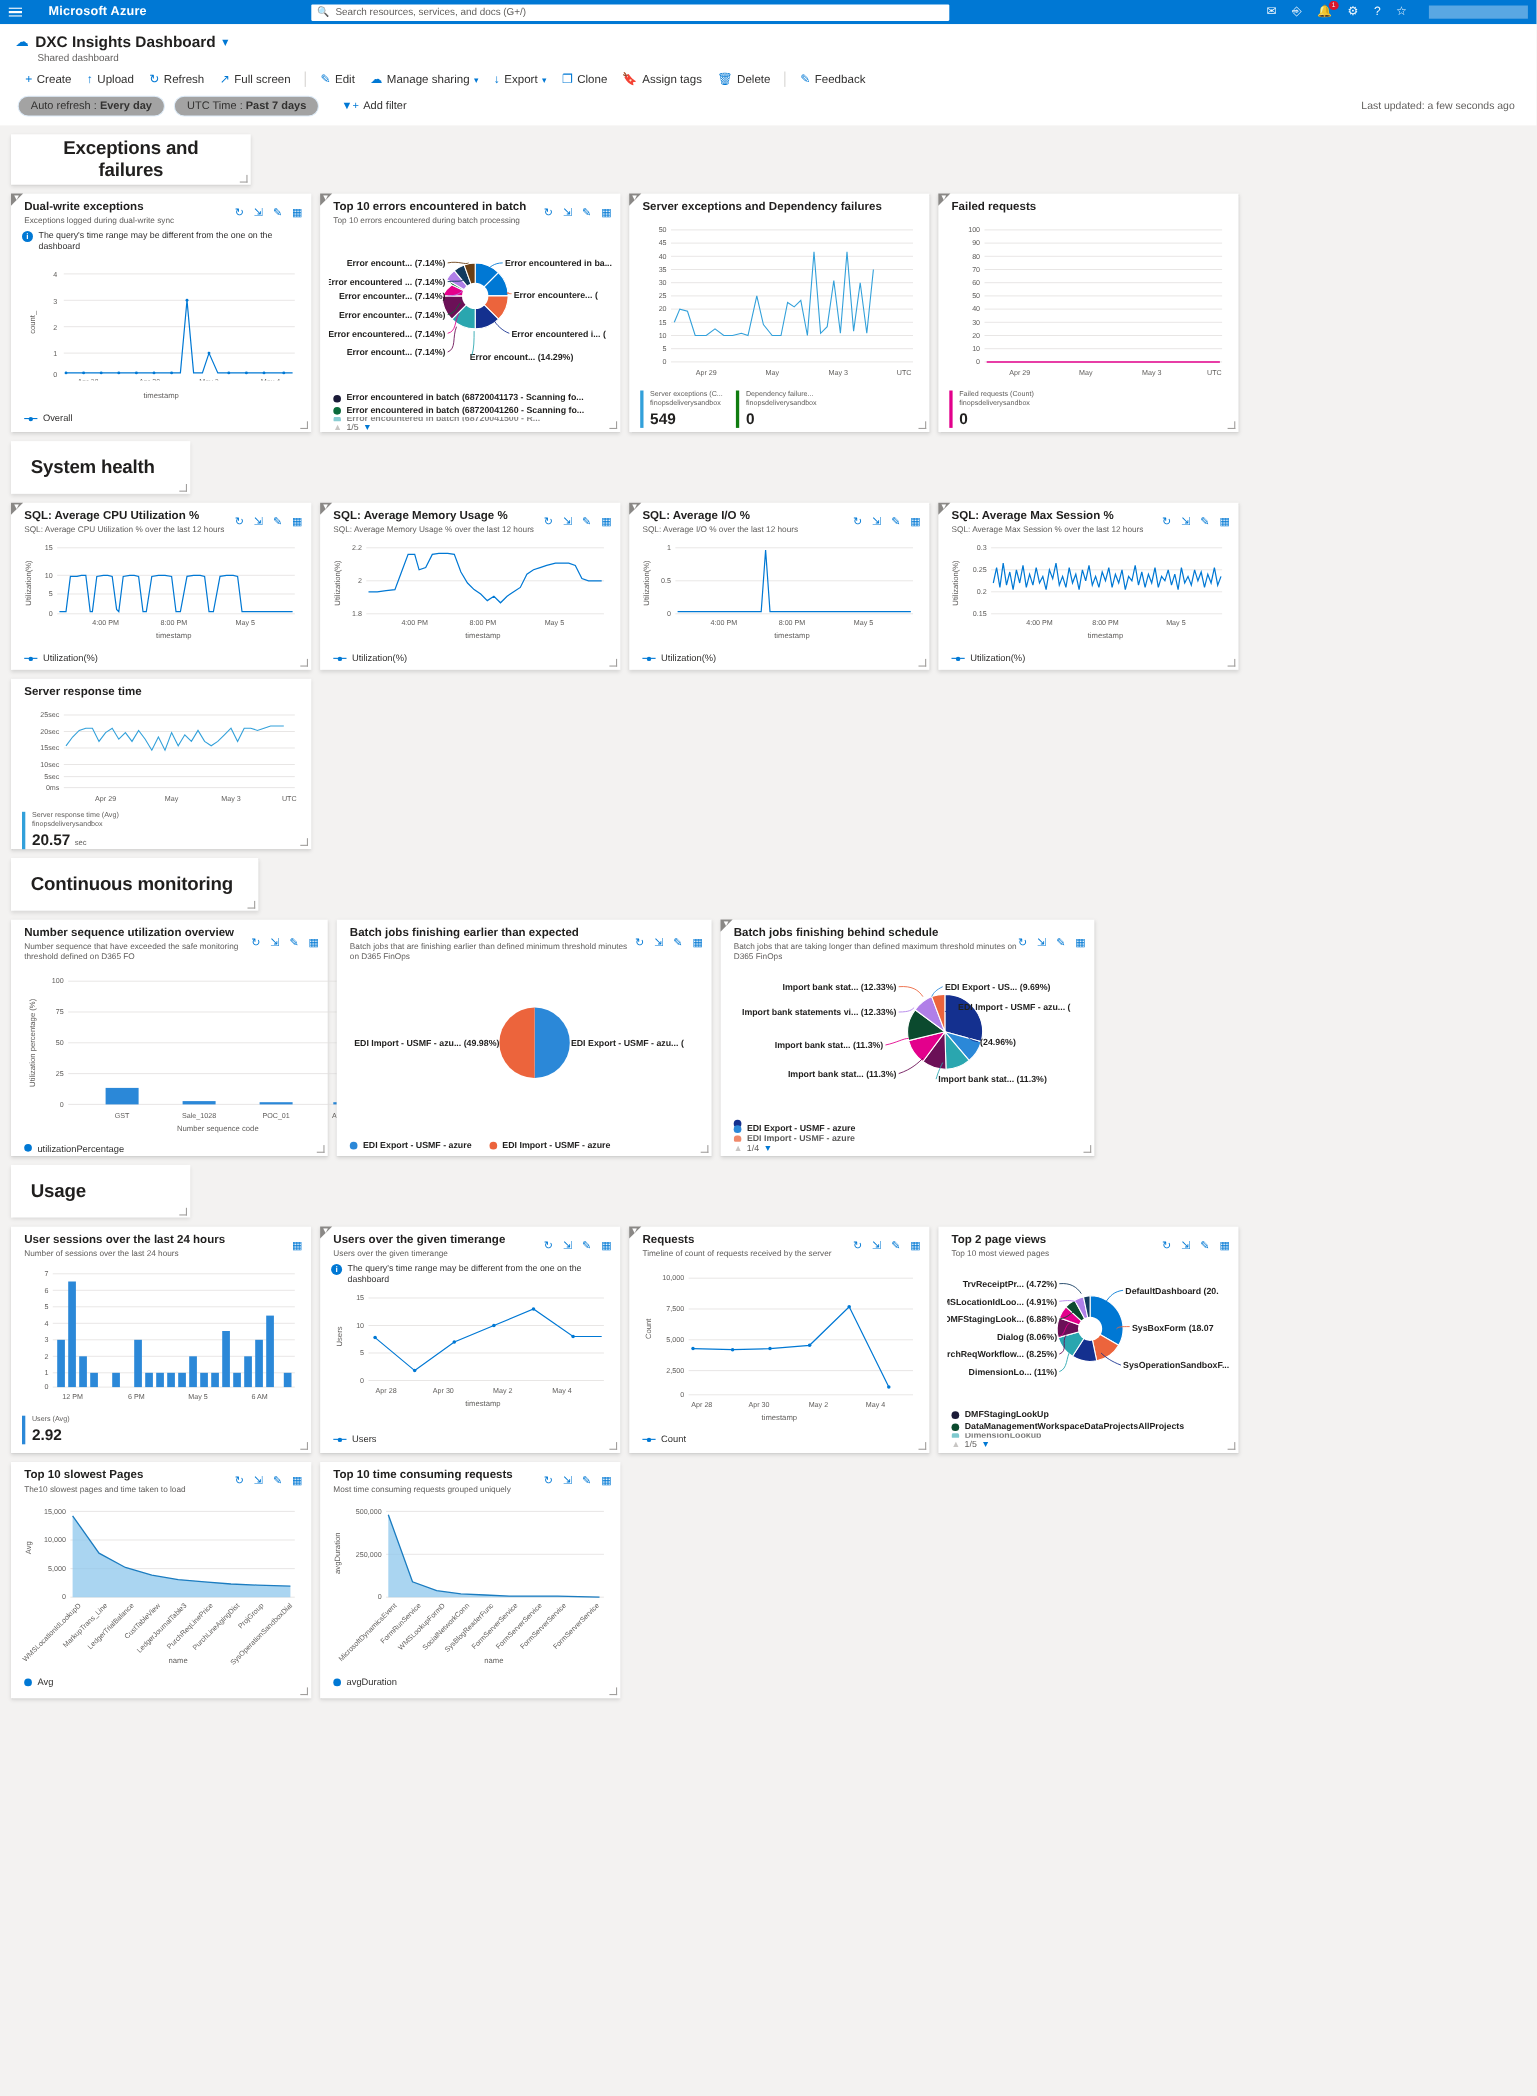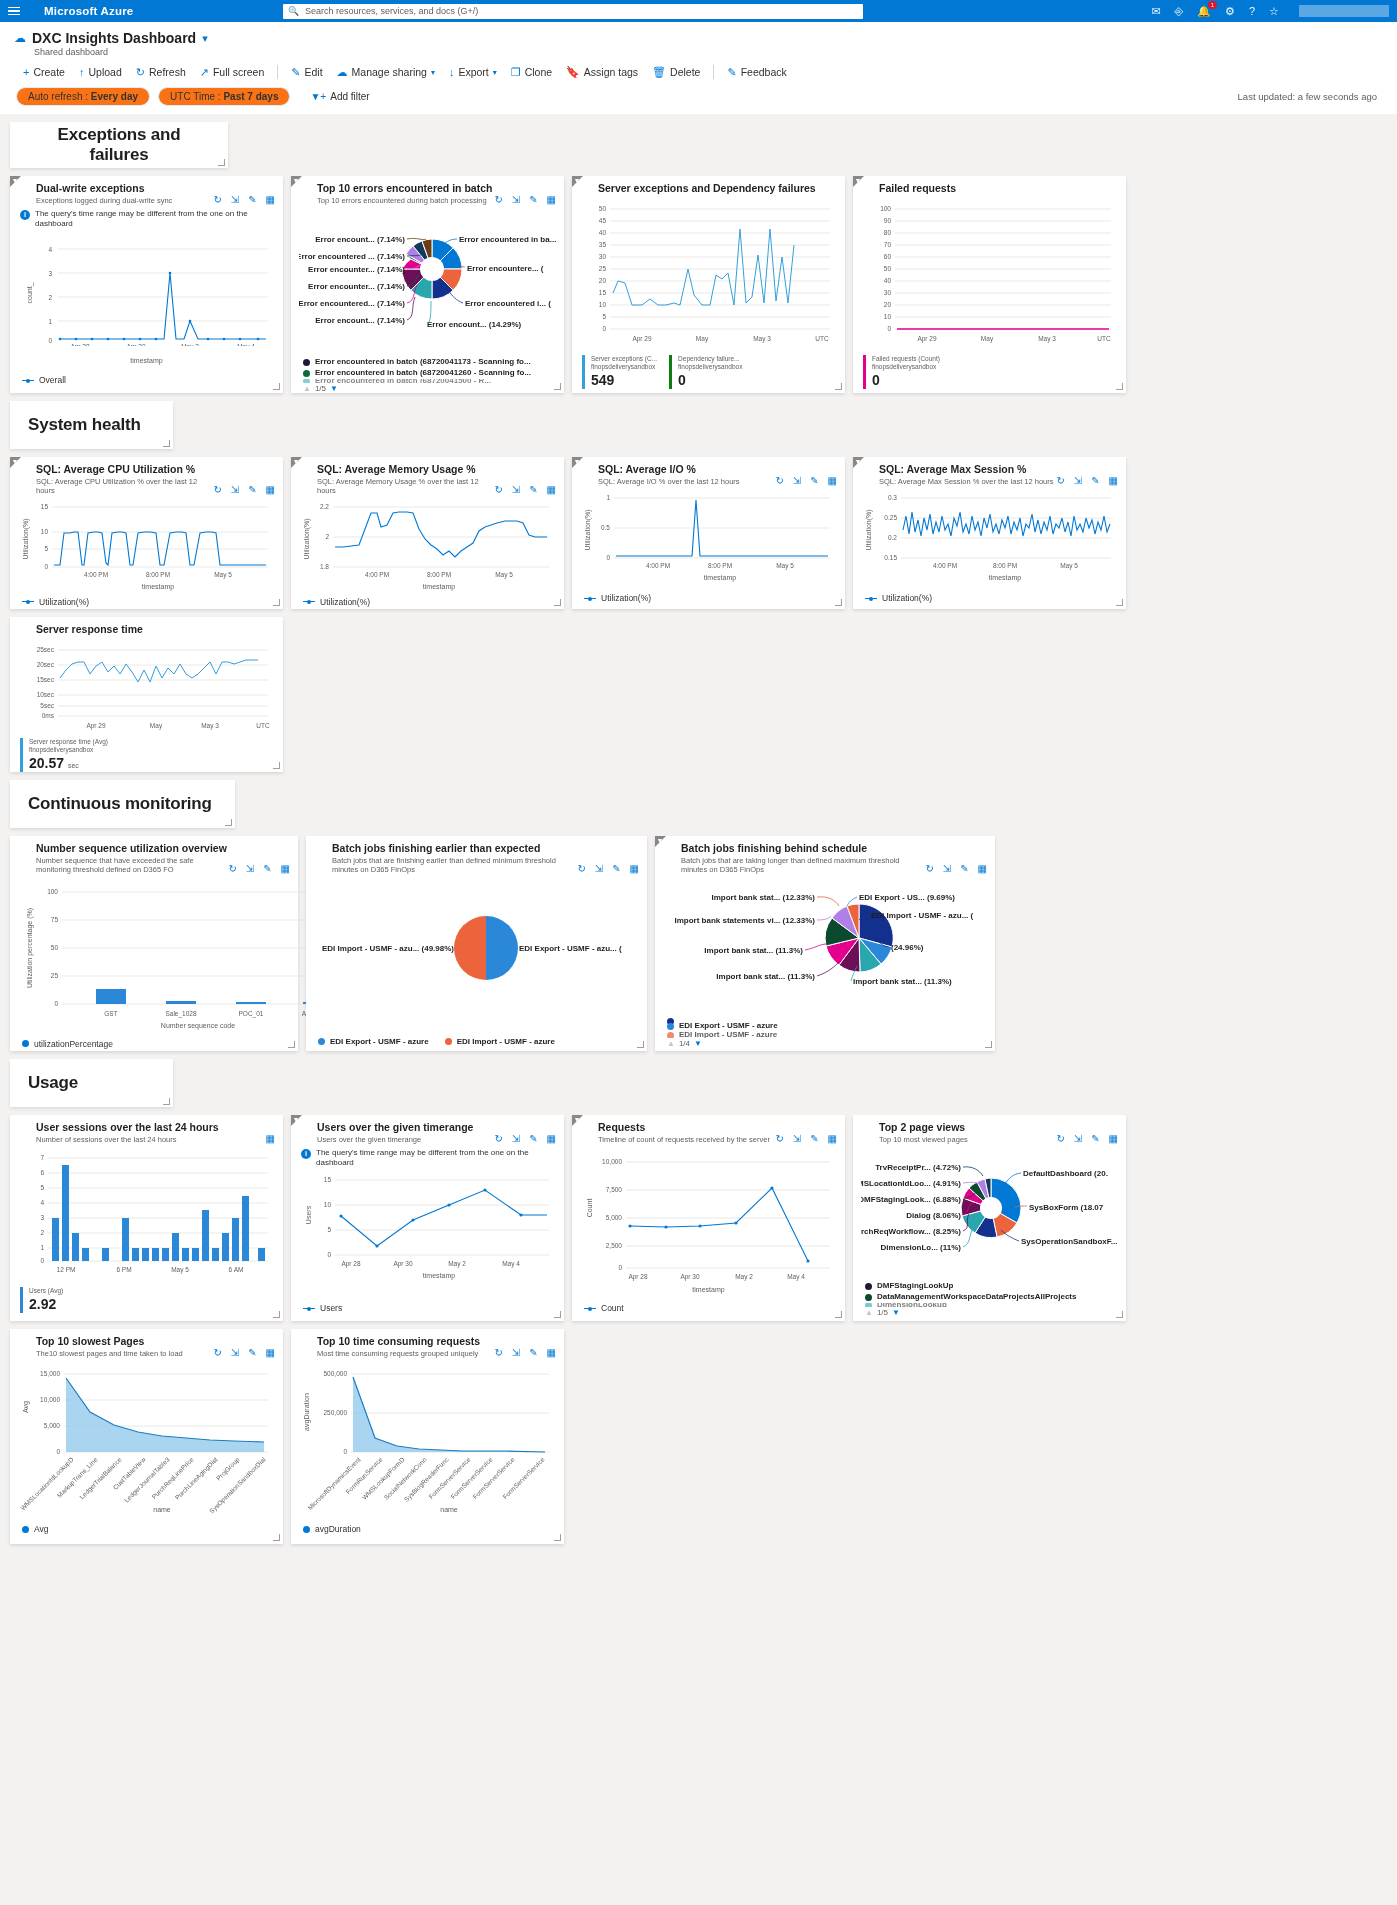--- a/index.html
+++ b/index.html
@@ -44,21 +44,21 @@
   .cmd {
     display:flex; align-items:center; gap:4px; padding:3px 7px;
     font-size:10.5px; color:#323130; white-space:nowrap; cursor:default;
   }
   .cmd .ic { color:#0078d4; font-size:11px; line-height:1; }
   .cmd .cc { color:#0078d4; font-size:8px; }
   .sep { width:1px; height:14px; background:#d6d4d2; margin:0 6px; }
 
   .filterbar { display:flex; align-items:center; gap:8px; padding:2px 0 8px 2px; position:relative; }
   .pill {
-    background:#f97316; border:1px solid #deecf9; border-radius:11px;
+    background:#a3a3a3; border:1px solid #deecf9; border-radius:11px;
     padding:3px 11px; font-size:10px; color:#323130; white-space:nowrap;
   }
   .pill b { font-weight:700; }
   .pill.add { background:#fff; border-color:transparent; color:#323130; display:flex; align-items:center; gap:4px;}
   .pill.add .ic { color:#0078d4; }
   .lastupd { margin-left:auto; font-size:9.5px; color:#605e5c; padding-right:6px;}
 
   
   .canvas { position:relative; padding:8px 10px 0 10px; }
 
@@ -81,21 +81,21 @@
     display:flex; flex-direction:column;
   }
   .tile .corner-flag {
     position:absolute; left:0; top:0; width:0; height:0;
     border-left:11px solid #8a8886; border-bottom:11px solid transparent;
   }
   .tile .corner-flag:after{
     content:"";
   }
   .flag-icon { position:absolute; left:1.5px; top:1px; font-size:7px; color:#fff; line-height:1; }
-  .tile-head { padding:6px 8px 2px 26px; display:flex; align-items:flex-end; }
+  .tile-head { padding:6px 8px 2px 12px; display:flex; align-items:center; }
   .tile-titles { flex:1; min-width:0; }
   .tile-title { font-size:10.5px; font-weight:600; color:#201f1e; line-height:1.2; }
   .tile-sub { font-size:7.5px; color:#605e5c; margin-top:1px; line-height:1.2;}
   .tile-actions { display:flex; gap:9px; align-items:center; padding-top:1px; color:#0078d4; font-size:10px;}
   .tile-actions span { line-height:1; cursor:default; }
   .tile-body { flex:1; padding:2px 8px 4px 8px; position:relative; }
   .tile .resize { position:absolute; right:3px; bottom:3px; }
 
   .infonote { display:flex; gap:5px; padding:2px 8px 0 10px; }
   .infonote .i {

